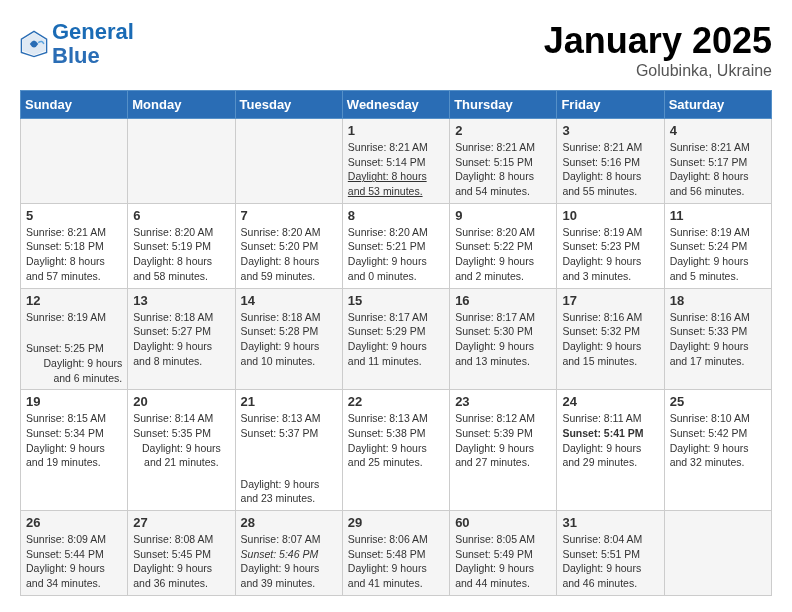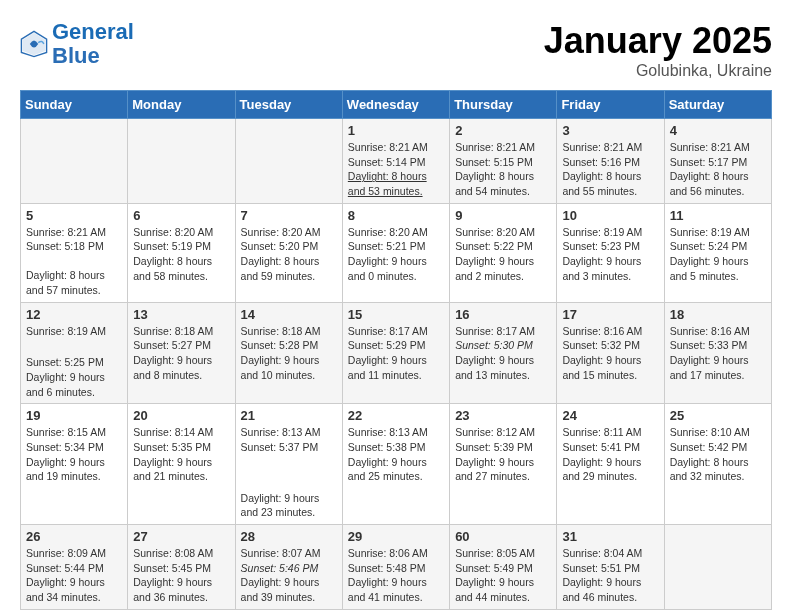--- a/index.html
+++ b/index.html
@@ -163,21 +163,21 @@
             <span style="display: block;">Daylight: 8 hours and 56 minutes.</span>
           </div>
         </td>
       </tr>
       <tr>
         <td>
           <span class="day-number">5</span>
           <div class="day-info">
             <span style="display: block;">Sunrise: 8:21 AM</span>
             <span style="display: block;">Sunset: 5:18 PM</span>
-            <span style="display: block; margin-top: 14px;">Daylight: 8 hours and 57 minutes.</span>
+            <span style="display: block;">Daylight: 8 hours and 57 minutes.</span>
           </div>
         </td>
         <td>
           <span class="day-number">6</span>
           <div class="day-info">
             <span style="display: block;">Sunrise: 8:20 AM</span>
             <span style="display: block;">Sunset: 5:19 PM</span>
             <span style="display: block;">Daylight: 8 hours and 58 minutes.</span>
           </div>
         </td>
@@ -221,21 +221,21 @@
             <span style="display: block;">Daylight: 9 hours and 5 minutes.</span>
           </div>
         </td>
       </tr>
       <tr>
         <td>
           <span class="day-number">12</span>
           <div class="day-info">
             <span style="display: block;">Sunrise: 8:19 AM</span>
             <span style="display: block; margin-top: 17px;">Sunset: 5:25 PM</span>
-            <span style="display: block;">Daylight: 9 hours and 6 minutes.</span>
+            <span style="display: block; text-align: right;">Daylight: 9 hours and 6 minutes.</span>
           </div>
         </td>
         <td>
           <span class="day-number">13</span>
           <div class="day-info">
             <span style="display: block;">Sunrise: 8:18 AM</span>
             <span style="display: block;">Sunset: 5:27 PM</span>
             <span style="display: block;">Daylight: 9 hours and 8 minutes.</span>
           </div>
         </td>
@@ -252,21 +252,21 @@
           <div class="day-info">
             <span style="display: block;">Sunrise: 8:17 AM</span>
             <span style="display: block;">Sunset: 5:29 PM</span>
             <span style="display: block;">Daylight: 9 hours and 11 minutes.</span>
           </div>
         </td>
         <td>
           <span class="day-number">16</span>
           <div class="day-info">
             <span style="display: block;">Sunrise: 8:17 AM</span>
-            <span style="display: block; font-style: italic;">Sunset: 5:30 PM</span>
+            <span style="display: block;">Sunset: 5:30 PM</span>
             <span style="display: block;">Daylight: 9 hours and 13 minutes.</span>
           </div>
         </td>
         <td>
           <span class="day-number">17</span>
           <div class="day-info">
             <span style="display: block;">Sunrise: 8:16 AM</span>
             <span style="display: block;">Sunset: 5:32 PM</span>
             <span style="display: block;">Daylight: 9 hours and 15 minutes.</span>
           </div>
@@ -287,21 +287,21 @@
             <span style="display: block;">Sunrise: 8:15 AM</span>
             <span style="display: block;">Sunset: 5:34 PM</span>
             <span style="display: block;">Daylight: 9 hours and 19 minutes.</span>
           </div>
         </td>
         <td>
           <span class="day-number">20</span>
           <div class="day-info">
             <span style="display: block;">Sunrise: 8:14 AM</span>
             <span style="display: block;">Sunset: 5:35 PM</span>
-            <span style="display: block;">Daylight: 9 hours and 21 minutes.</span>
+            <span style="display: block; text-align: center;">Daylight: 9 hours and 21 minutes.</span>
           </div>
         </td>
         <td>
           <span class="day-number">21</span>
           <div class="day-info">
             <span style="display: block;">Sunrise: 8:13 AM</span>
             <span style="display: block;">Sunset: 5:37 PM</span>
             <span style="display: block; margin-top: 36px;">Daylight: 9 hours and 23 minutes.</span>
           </div>
         </td>
@@ -318,30 +318,30 @@
           <div class="day-info">
             <span style="display: block;">Sunrise: 8:12 AM</span>
             <span style="display: block;">Sunset: 5:39 PM</span>
             <span style="display: block;">Daylight: 9 hours and 27 minutes.</span>
           </div>
         </td>
         <td>
           <span class="day-number">24</span>
           <div class="day-info">
             <span style="display: block;">Sunrise: 8:11 AM</span>
-            <span style="display: block;">Sunset: 5:41 PM</span>
+            <span style="display: block; font-weight: bold;">Sunset: 5:41 PM</span>
             <span style="display: block;">Daylight: 9 hours and 29 minutes.</span>
           </div>
         </td>
         <td>
           <span class="day-number">25</span>
           <div class="day-info">
             <span style="display: block;">Sunrise: 8:10 AM</span>
             <span style="display: block;">Sunset: 5:42 PM</span>
-            <span style="display: block;">Daylight: 8 hours and 32 minutes.</span>
+            <span style="display: block;">Daylight: 9 hours and 32 minutes.</span>
           </div>
         </td>
       </tr>
       <tr>
         <td>
           <span class="day-number">26</span>
           <div class="day-info">
             <span style="display: block;">Sunrise: 8:09 AM</span>
             <span style="display: block;">Sunset: 5:44 PM</span>
             <span style="display: block;">Daylight: 9 hours and 34 minutes.</span>

